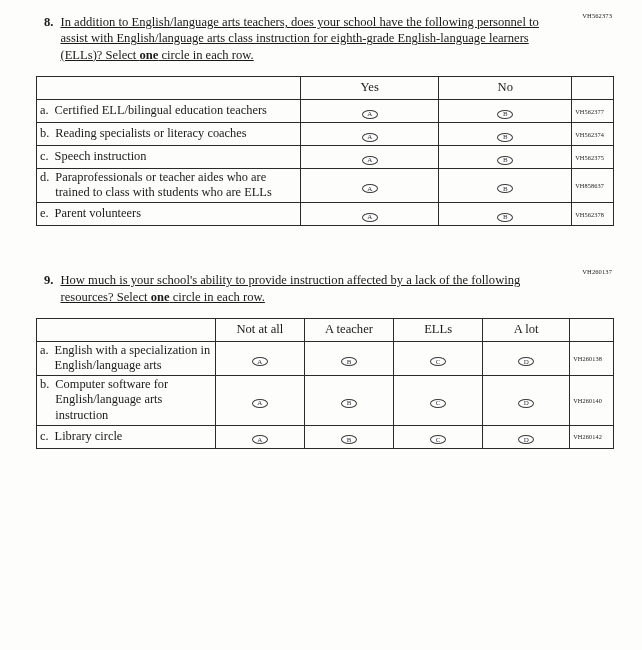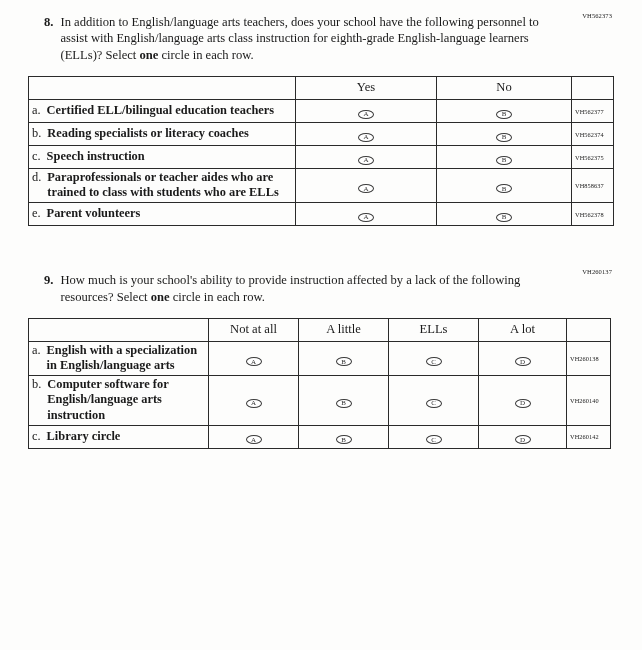--- a/index.html
+++ b/index.html
@@ -24,28 +24,28 @@
     color: #222;
   }
   .q9-block .form-code { top: 42px; }
   .q-text-row {
     display: flex;
     margin-left: 16px;
     margin-right: 60px;
     gap: 7px;
   }
   .q-num { font-weight: bold; font-size: 12.6px; line-height: 1.3; }
-  .q-body { font-size: 12.6px; line-height: 1.3; }
+  .q-body { font-size: 12.6px; line-height: 1.3; text-decoration: underline; }
   .q-body b { font-weight: bold; }
 
   table.answer-table {
     border-collapse: collapse;
     table-layout: fixed;
     margin-top: 13px;
-    margin-left: 0;
+    margin-left: 8px;
   }
   table.answer-table td, table.answer-table th {
     border: 1px solid #2a2a2a;
     font-weight: normal;
     vertical-align: middle;
   }
   th.col-head {
     font-weight: bold;
     font-size: 12.6px;
     text-align: center;
@@ -57,21 +57,21 @@
     background: transparent;
   }
   th.code-head { }
   td.label-cell {
     padding: 1px 4px 2px 3px;
     font-size: 12.4px;
     line-height: 1.22;
   }
   .label-inner { display: flex; gap: 6px; }
   .row-letter { flex: 0 0 auto; }
-  .row-text { flex: 1 1 auto; font-weight: bold; }
+  .row-text { flex: 1 1 auto; }
   td.oval-cell { text-align: center; padding: 2px 0; }
   .oval {
     display: inline-flex;
     align-items: center;
     justify-content: center;
     width: 16px;
     height: 9px;
     border: 1px solid #3a3a3a;
     border-radius: 50%;
     font-size: 7px;
@@ -191,21 +191,21 @@
           <col style="width:90px">
           <col style="width:90px">
           <col style="width:90px">
           <col style="width:88px">
           <col style="width:44px">
       </colgroup>
       <tbody>
           <tr>
         <th class="stub-head"></th>
         <th class="col-head">Not at all</th>
-        <th class="col-head">A little</th>
+        <th class="col-head">A teacher</th>
         <th class="col-head">ELLs</th>
         <th class="col-head">A lot</th>
         <th class="code-head"></th>
       </tr>
 
       <tr>
         <td class="label-cell">
               <div class="label-inner">
                 <span class="row-letter">a.</span>
                 <span class="row-text">English with a specialization in English/language arts</span>

